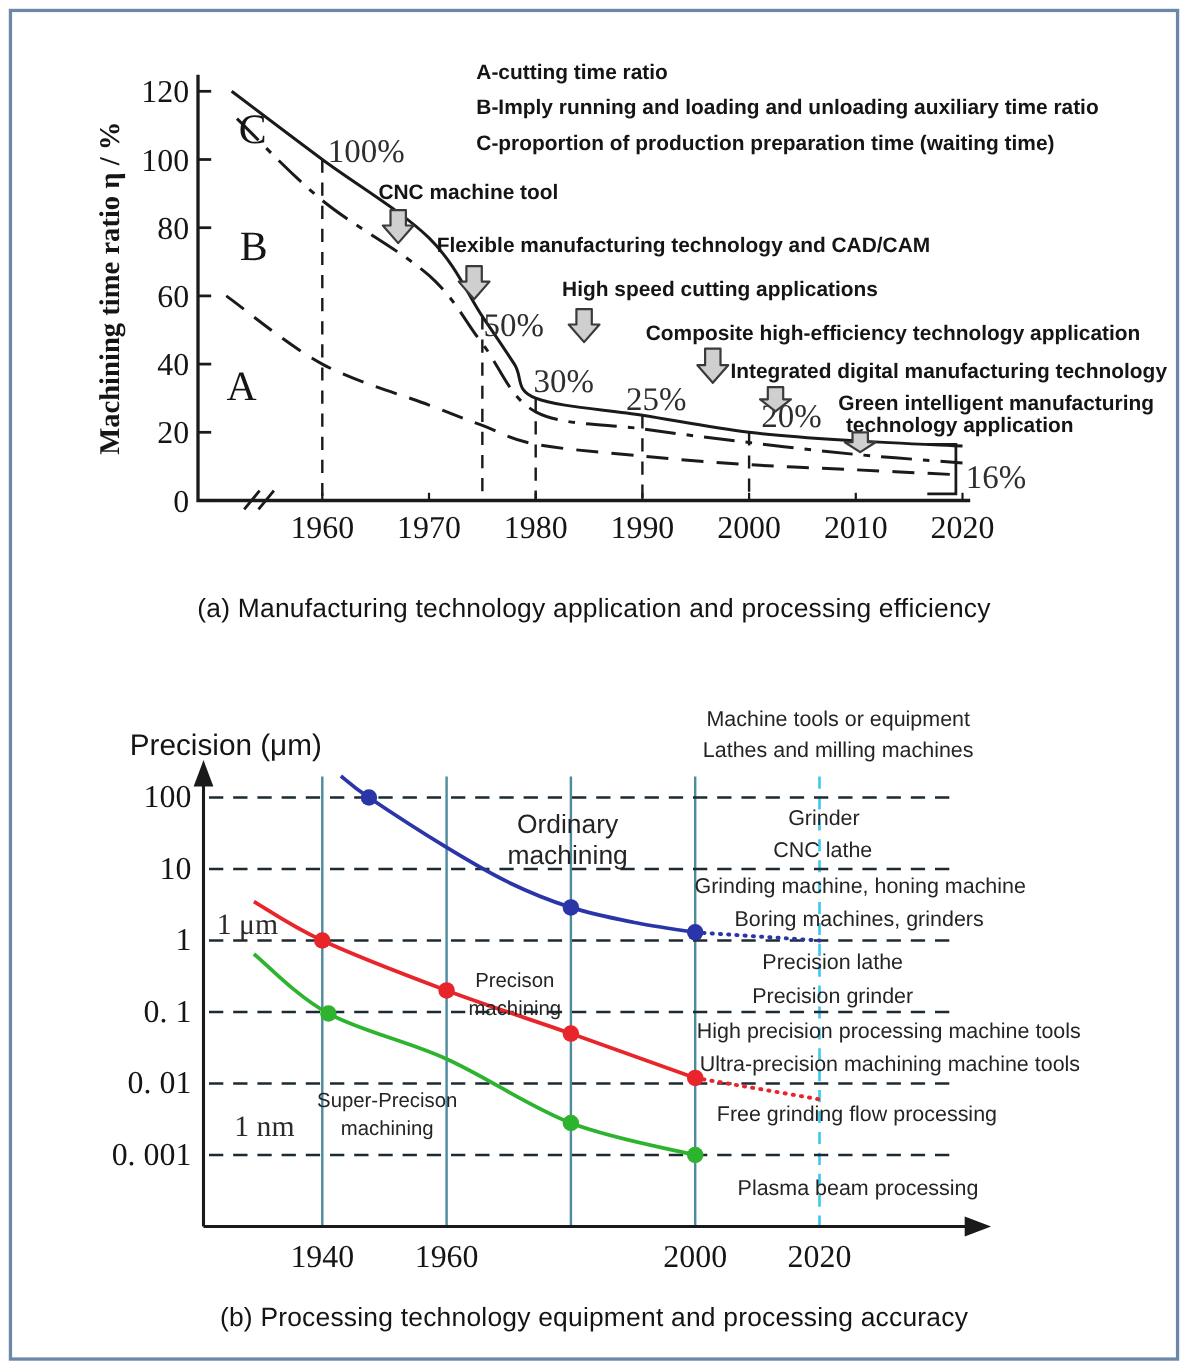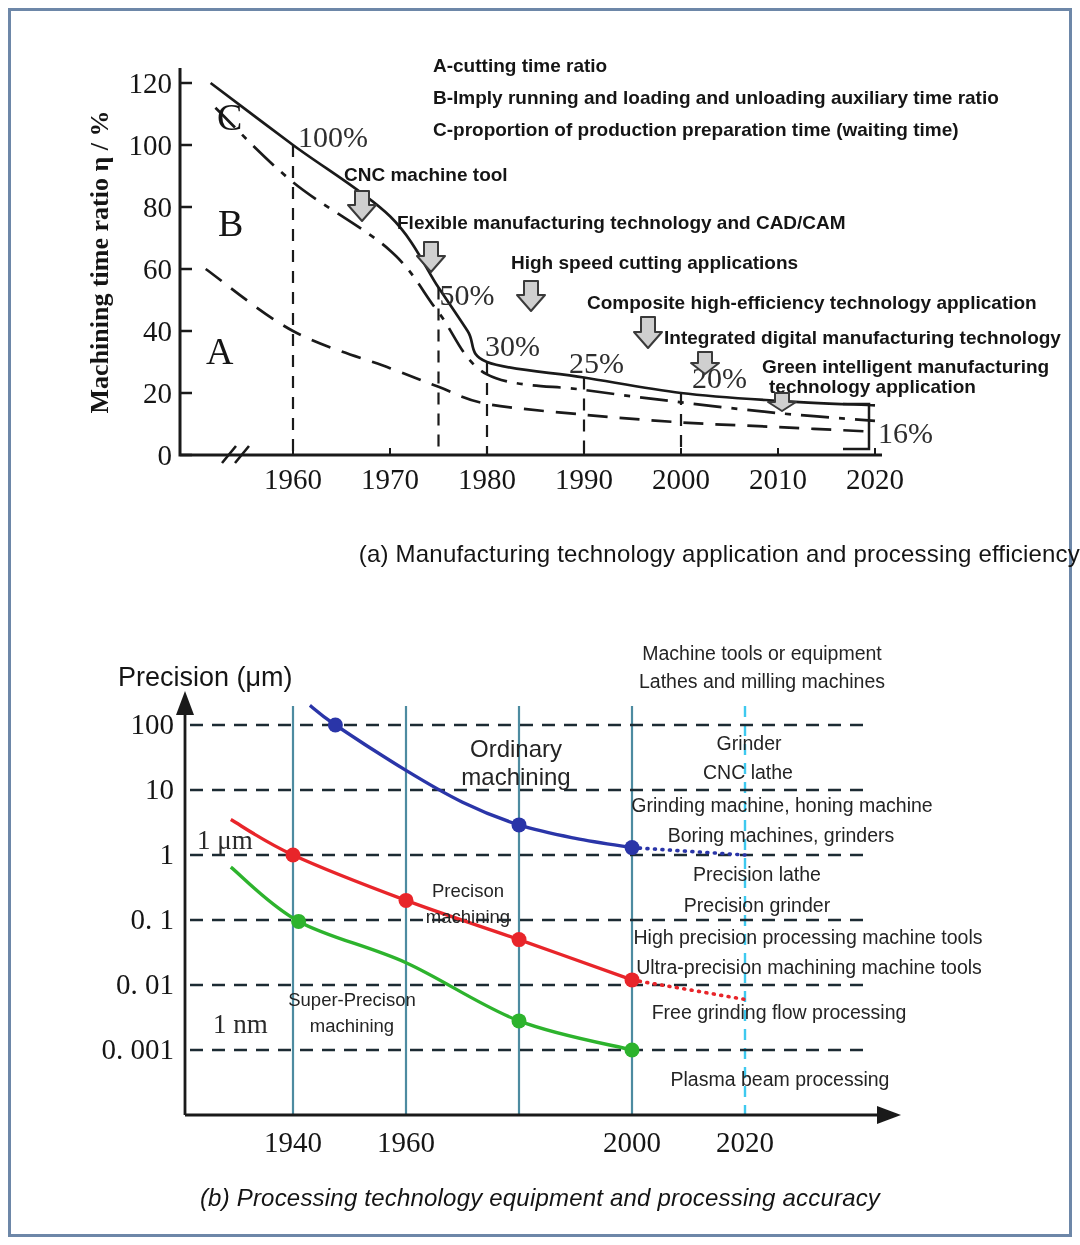--- a/index.html
+++ b/index.html
@@ -1,22 +1,22 @@
 <!DOCTYPE html>
 <html><head>
 <meta charset="utf-8">
 <style>
   html,body{margin:0;padding:0;background:#fff;}
   .stage{position:relative;width:1080px;height:1245px;background:#fff;overflow:hidden;
          font-family:"Liberation Sans",sans-serif;}
   .frame{position:absolute;left:8px;top:8px;right:8px;bottom:8px;border:3px solid #6d87a8;}
   .caption{position:absolute;left:0;width:100%;text-align:center;color:#141414;
            font:24px "Liberation Sans",sans-serif;letter-spacing:.2px;}
-  #cap-a{top:540px;text-align:right;}
-  #cap-b{top:1184px;font-style:italic;}
+  #cap-a{top:540px;}
+  #cap-b{top:1184px;}
   svg{position:absolute;left:0;top:0;}
   svg text{fill:#151515;}
   .num   {font:29px "Liberation Serif",serif;}
   .pct   {font:30px "Liberation Serif",serif;fill:#2e2e2e;}
   .letter{font:38px "Liberation Serif",serif;}
   .unit  {font:27px "Liberation Serif",serif;fill:#2b2b2b;}
   .ylab  {font:bold 26px "Liberation Serif",serif;}
   .ann   {font:bold 19px "Liberation Sans",sans-serif;}
   .eq    {font:19.5px "Liberation Sans",sans-serif;fill:#242424;}
   .zone1 {font:24px "Liberation Sans",sans-serif;fill:#242424;}

